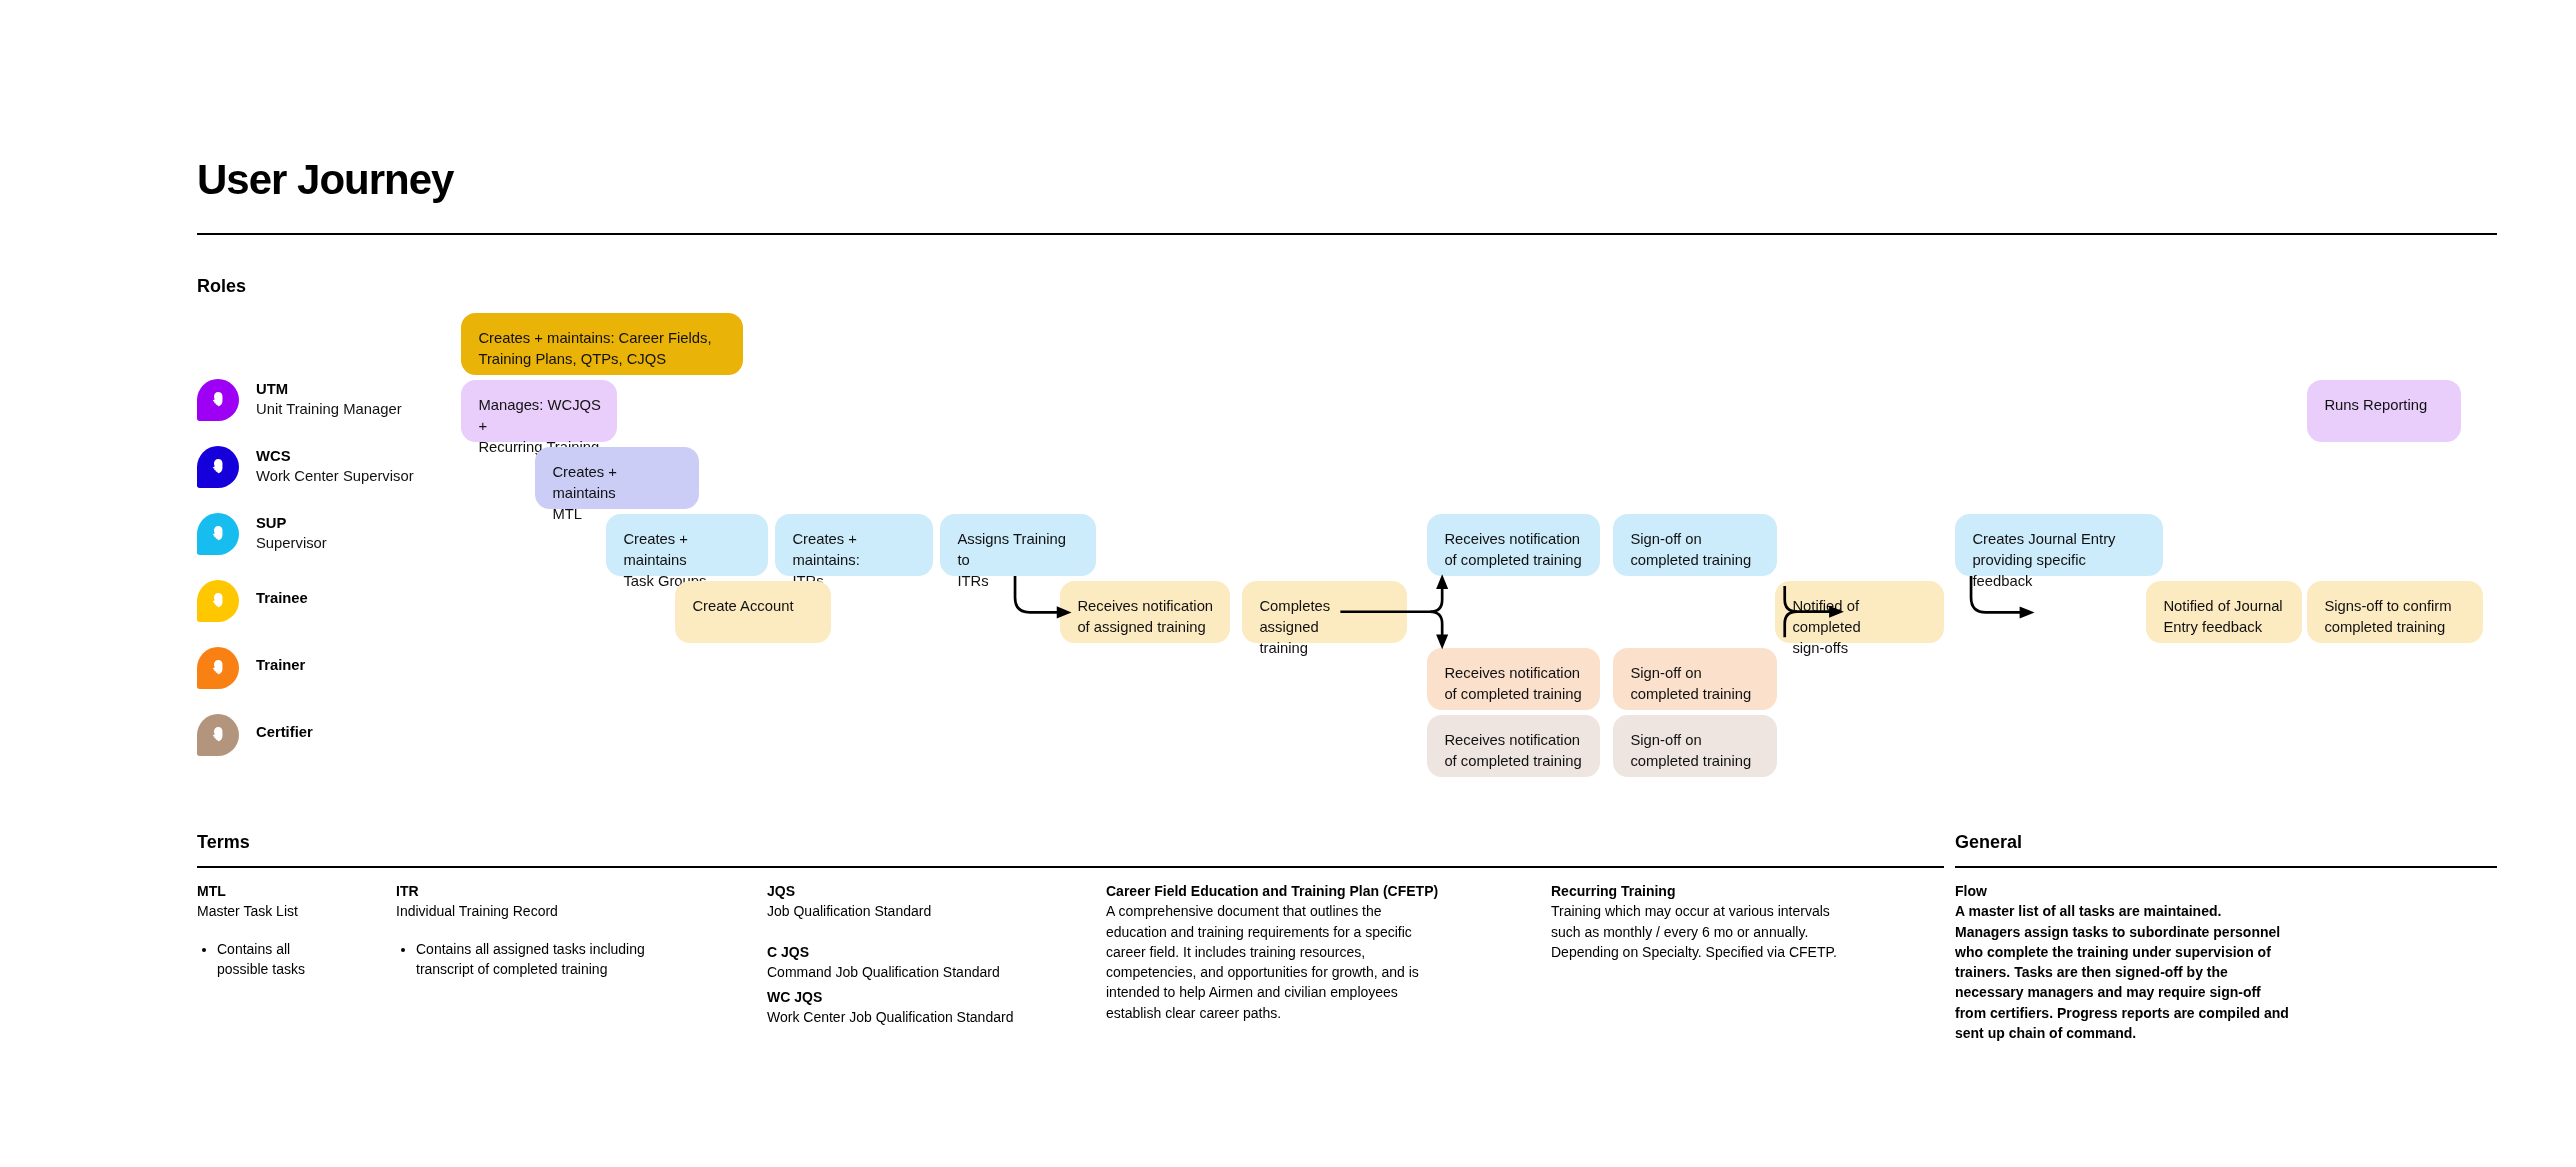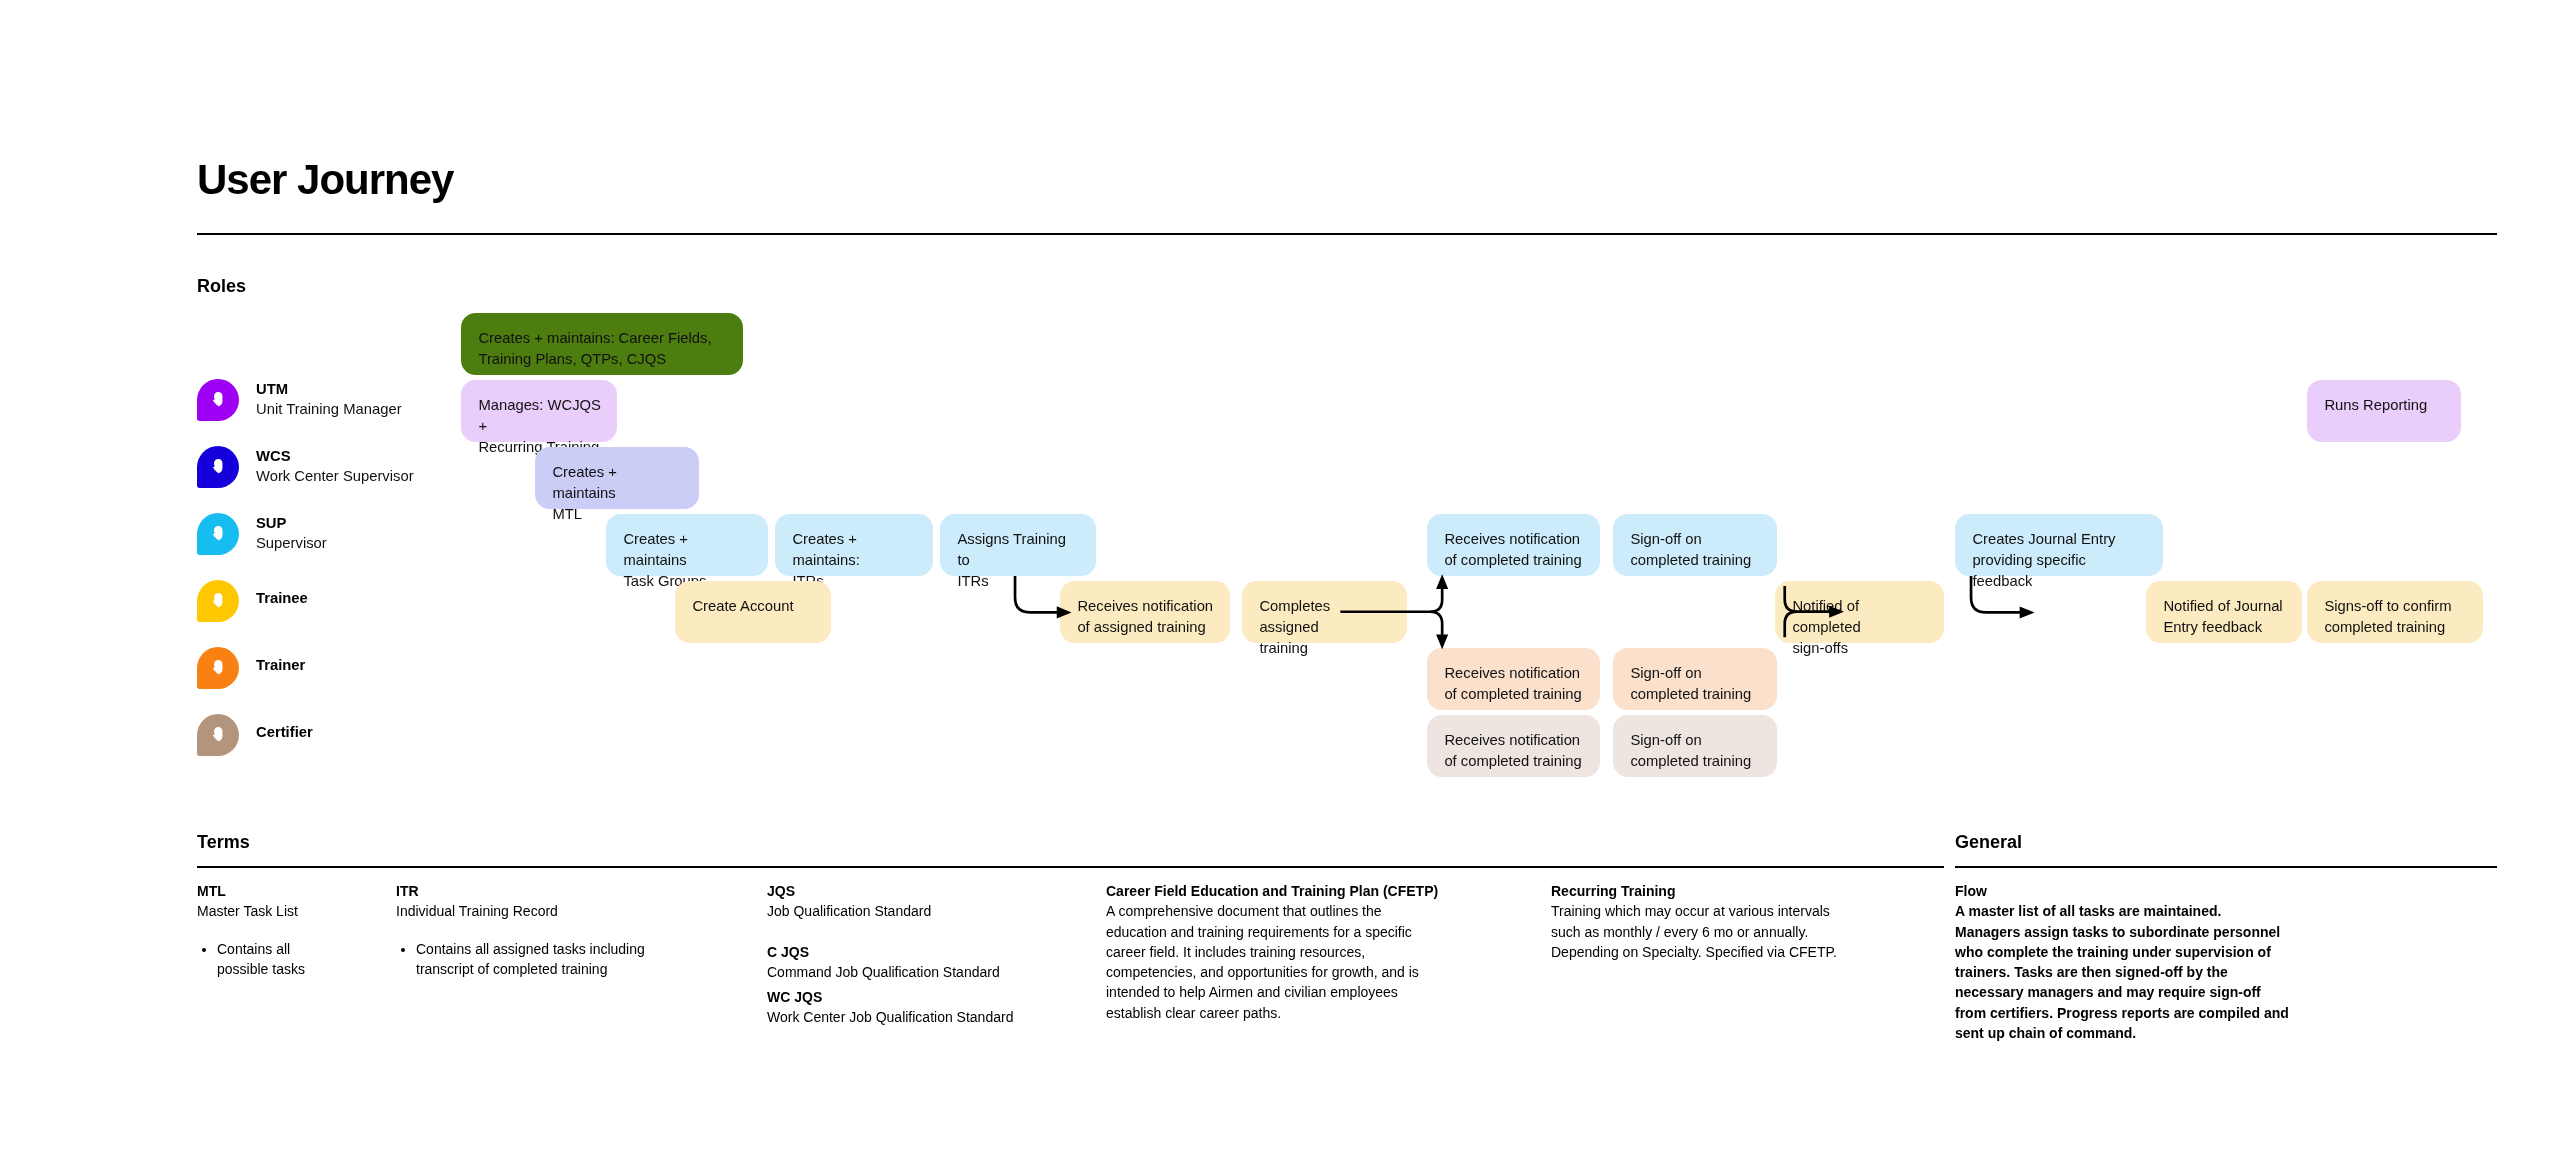--- a/index.html
+++ b/index.html
@@ -141,21 +141,21 @@
     <div class="role-icon" style="background:#F98012;">
       <svg viewBox="0 0 32 32" aria-hidden="true">
           <path d="M21.5 9.8c0-3.3-2.6-5.6-5.8-5.6-3.4 0-6 2.6-6 6.2 0 1.5.5 2.8 1.1 3.7l-2.3 1.6c-.5.3-.4 1 .2 1.2l1.6.5-.2 1.4c-.1.5.3.9.8.9h1.2l.1 1.5c0 .5.5.9 1 .8l1.3-.2.3 1.6c.1.5.6.8 1.1.6 2.6-.9 4.5-2.6 5.2-5 .4-1.3.4-2.3.4-3.5 0-2 .0-3.4.0-5.7z" fill="#ffffff"></path>
         </svg>
     </div>
     <div class="role-text" style="top:9.4px;">
       <div class="role-abbr">Trainer</div>
     </div>
   </div>
 
-  <div class="card" style="left:429px; top:313px; width:282px; height:62px; background:#4d7c0f;">Creates + maintains: Career Fields,
+  <div class="card" style="left:429px; top:313px; width:282px; height:62px; background:#eab308;">Creates + maintains: Career Fields,
 Training Plans, QTPs, CJQS</div>
 
   <div class="card" style="left:429px; top:380px; width:156px; height:62px; background:#E9CDFB;">Manages: WCJQS +
 Recurring Training</div>
   <div class="card" style="left:2275px; top:380px; width:154px; height:62px; background:#E9CDFB;">Runs Reporting</div>
 
   <div class="card" style="left:503px; top:447px; width:164px; height:62px; background:#CBCDF7;">Creates + maintains
 MTL</div>
 
   <div class="card" style="left:574px; top:514px; width:162px; height:62px; background:#CCEBFB;">Creates + maintains

